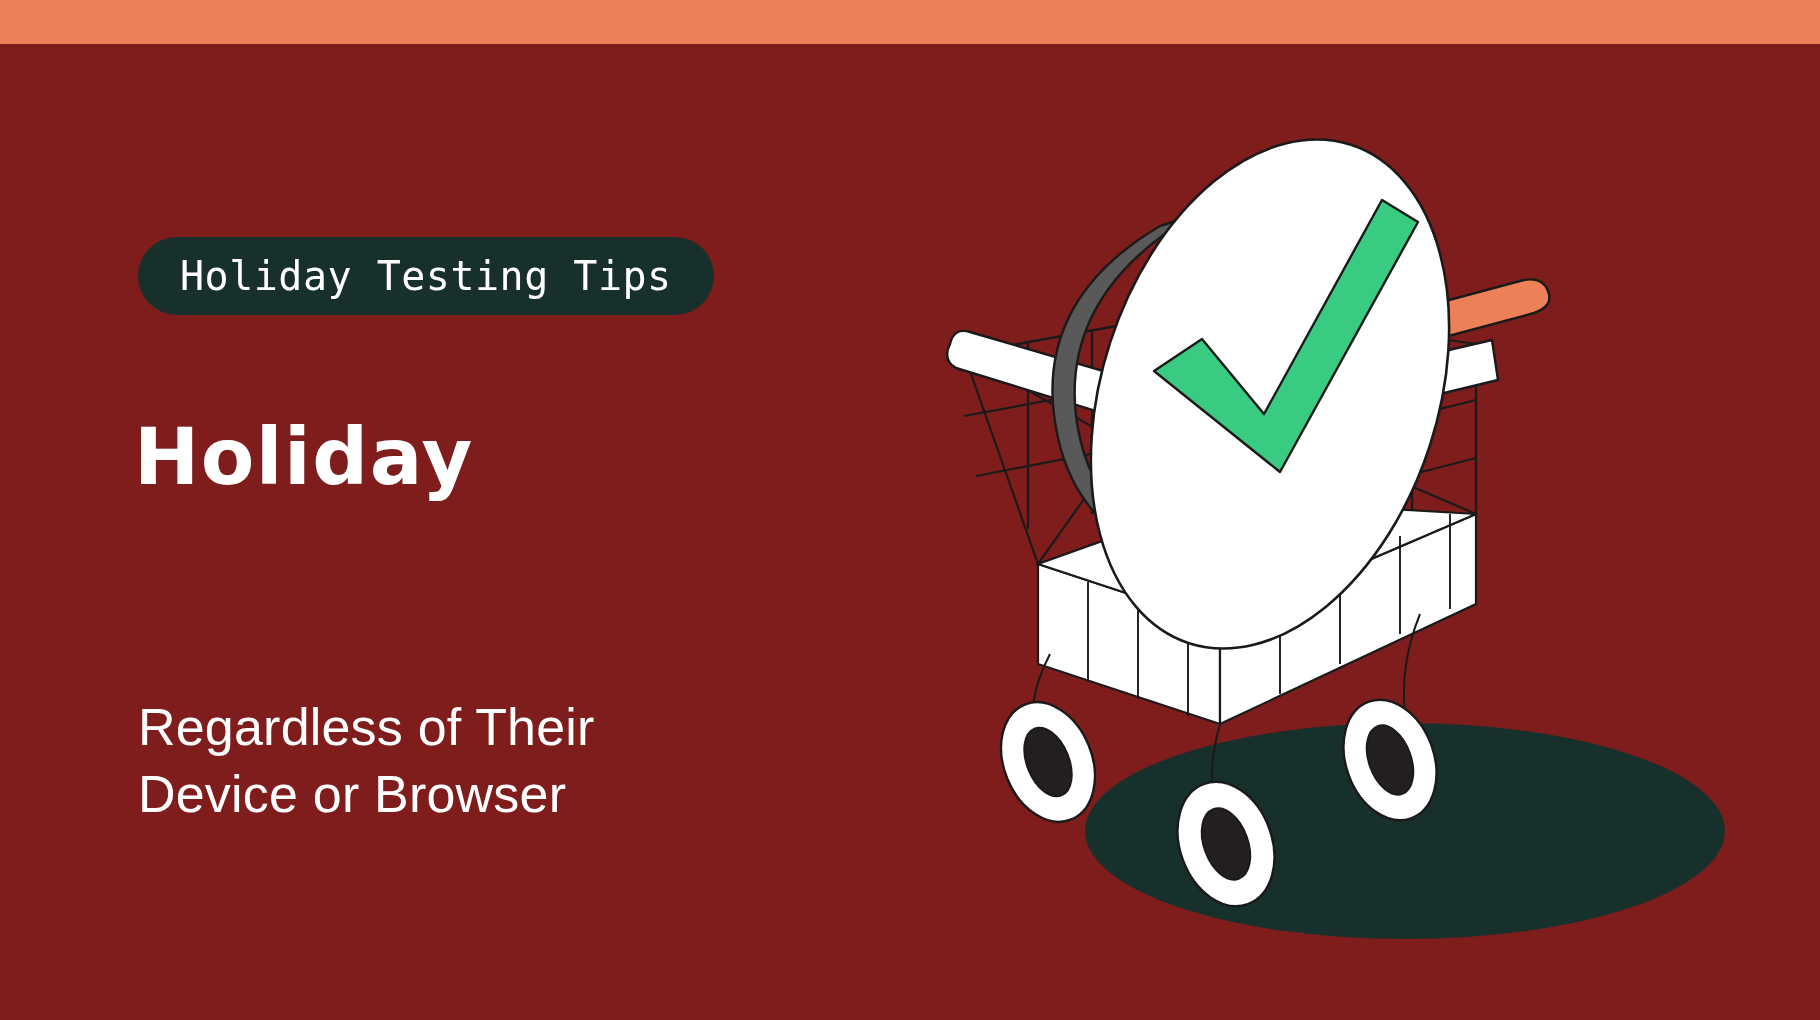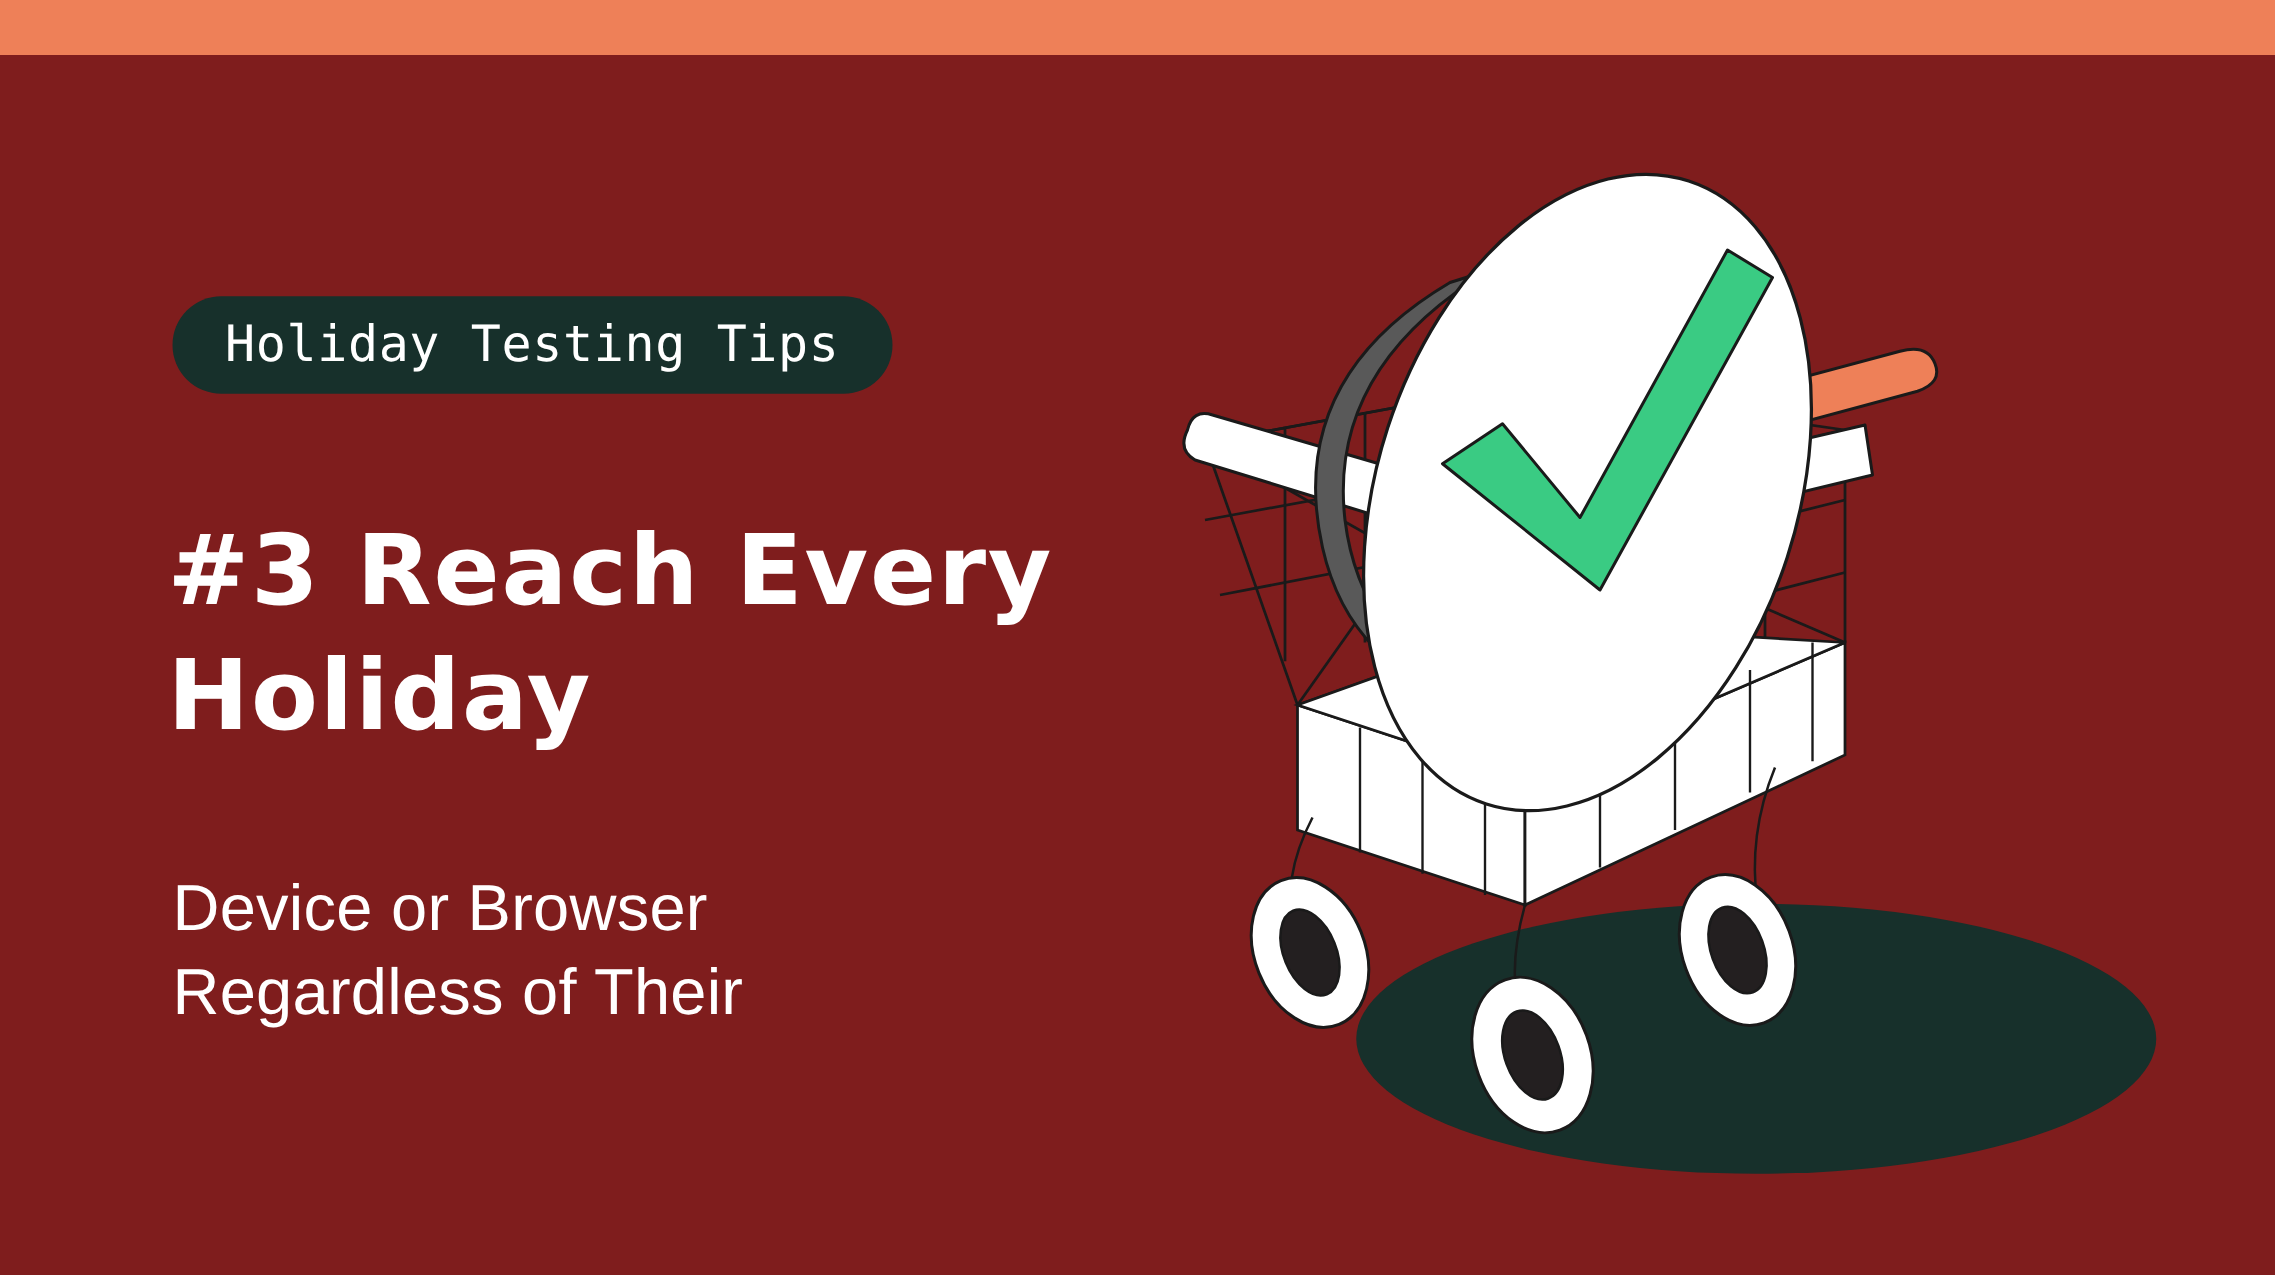--- a/index.html
+++ b/index.html
@@ -80,27 +80,26 @@
 
 <div id="canvas" style="background: #7f1d1d; margin-top: 44px;">
 
   <div class="text-col">
 
     <div class="badge">
       <span class="badge-label">Holiday Testing Tips</span>
     </div>
 
     <div class="headline">
-      <div>#3 Reach Every</div>
       <div>Holiday</div>
     </div>
 
     <div class="subhead">
+      <div>Regardless of Their</div>
       <div>Device or Browser</div>
-      <div>Regardless of Their</div>
     </div>
 
   </div>
 
   <div class="illo">
     <svg width="900" height="1020" viewBox="0 0 900 1020" xmlns="http://www.w3.org/2000/svg">
 
       <ellipse cx="485" cy="787" rx="320" ry="108" fill="#17302B"></ellipse>
 
       <g fill="#EE8058" stroke="#1A1A1A" stroke-width="2.4" stroke-linejoin="round">

